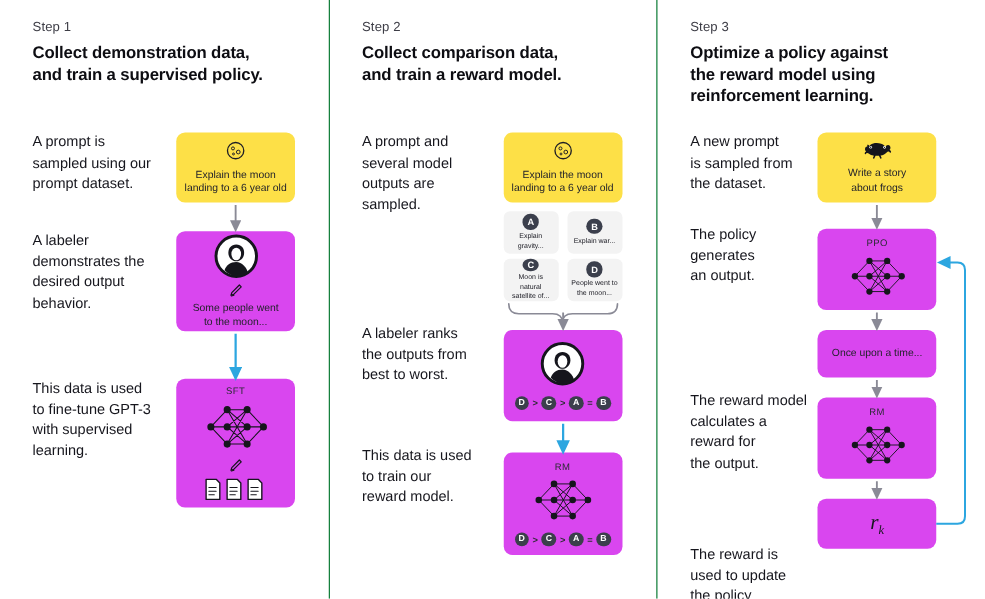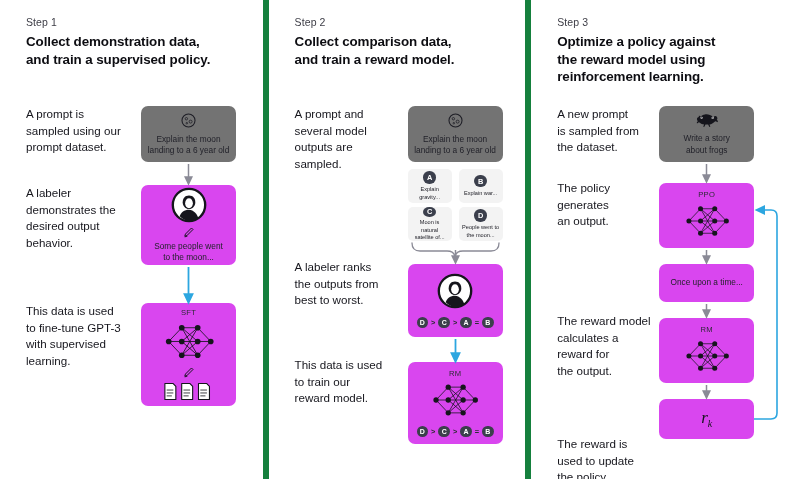--- a/index.html
+++ b/index.html
@@ -7,21 +7,21 @@
   body{
     width:788px;height:479px;
     background:#ffffff;
     font-family:"Liberation Sans","DejaVu Sans",sans-serif;
     color:#1a1a1a;
     overflow:hidden;
     position:relative;
   }
   .board{position:absolute;inset:0;display:flex;border-radius:24px;}
   .col{position:relative;width:262.6px;height:479px;box-sizing:border-box;}
-  .col + .col{border-left:6px solid #15803d;}
+  .col + .col{border-left:1px solid #15803d;}
 
   
   .step-kicker{
     position:absolute;left:26px;top:16px;
     font-size:10.5px;letter-spacing:.1px;color:#3d3d46;
   }
   .step-title{
     position:absolute;left:26px;top:33px;width:226px;
     font-size:13.4px;line-height:17.6px;font-weight:bold;
     color:#0d0d12;letter-spacing:-.1px;
@@ -33,21 +33,21 @@
     font-size:11.6px;line-height:16.6px;color:#16161d;
   }
 
   
   .box{
     position:absolute;box-sizing:border-box;
     border-radius:7px;
     display:flex;flex-direction:column;
     align-items:center;justify-content:center;
   }
-  .box.blue{background:#737373;}
+  .box.blue{background:#fde047;}
   .box.grey{background:#d946ef;}
   .box-caption{
     font-size:8.3px;line-height:11.2px;text-align:center;color:#22222a;
     padding:0 6px;
   }
   .mini-label{font-size:7.6px;color:#2a2a33;letter-spacing:.3px;}
 
   
   .card{
     position:absolute;box-sizing:border-box;background:#f3f3f3;border-radius:5px;

